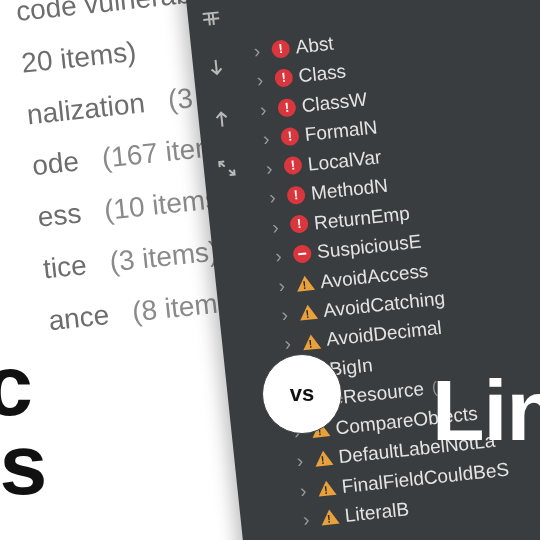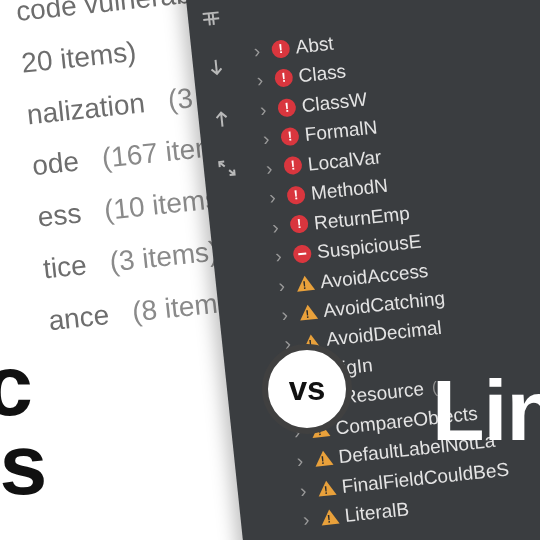--- a/index.html
+++ b/index.html
@@ -118,26 +118,26 @@
     color: #fff;
     letter-spacing: -1px;
   }
   .vs-badge {
     position: absolute;
     left: 262px;
     bottom: 106px;
     width: 78px; height: 78px;
     border-radius: 50%;
     background: #fff;
-    border: 6px solid #404040;
+    border: 1px solid #404040;
     display: flex;
     align-items: center;
     justify-content: center;
     font-weight: 800;
-    font-size: 33px;
+    font-size: 22px;
     color: #111;
     z-index: 5;
   }
   
   .tri {
     width: 0; height: 0;
     border-left: 9px solid transparent;
     border-right: 9px solid transparent;
     border-bottom: 15px solid #e9a13b;
     position: relative;

